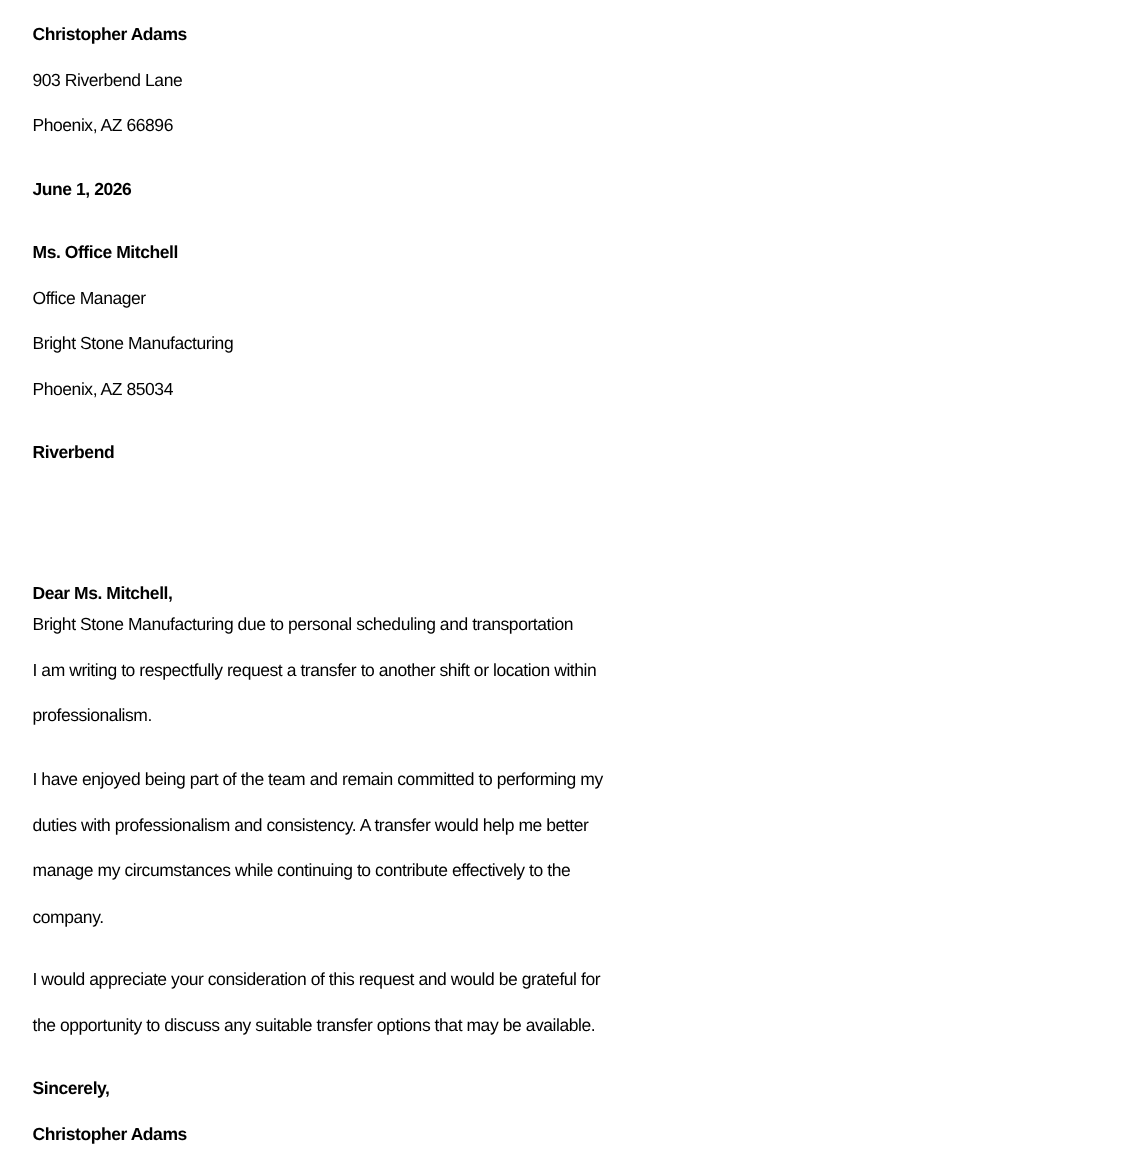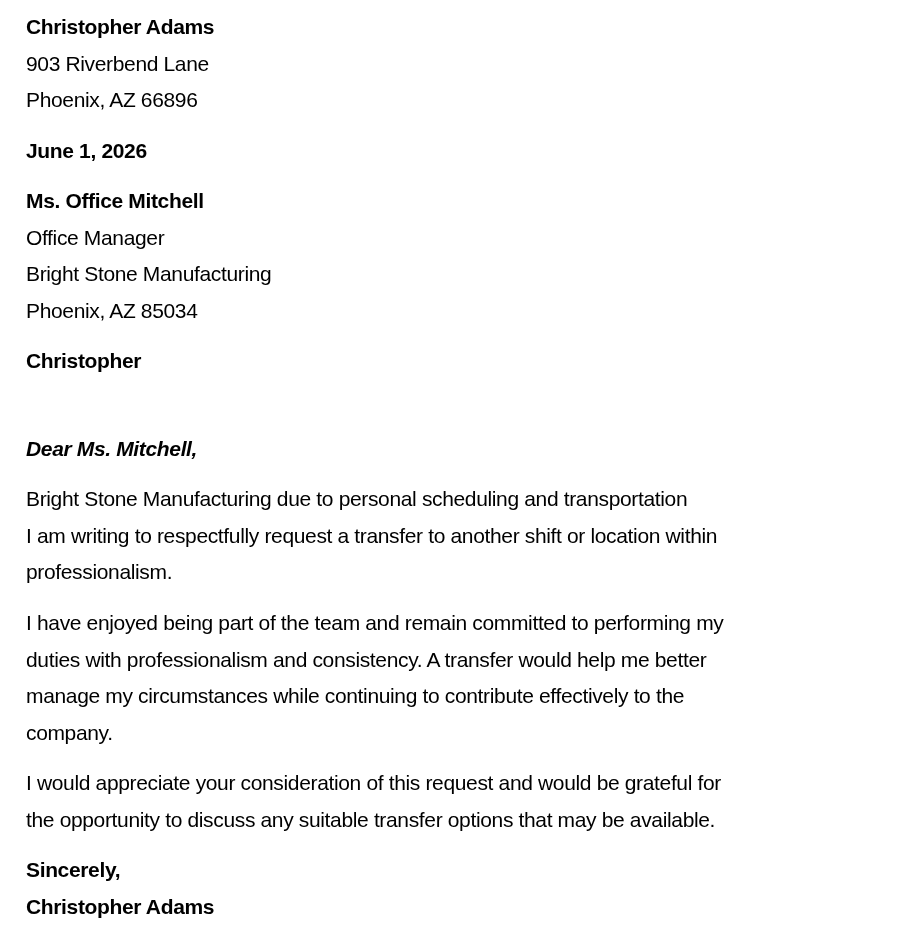--- a/index.html
+++ b/index.html
@@ -5,21 +5,21 @@
     html, body { margin: 0; padding: 0; background: #ffffff; }
     body {
       width: 900px; height: 936px; overflow: hidden;
       font-family: "Liberation Sans", "DejaVu Sans", sans-serif;
       color: #000000;
     }
     .page { position: relative; padding: 0 0 0 26px; }
     .block { position: absolute; left: 26px; }
     .line {
       display: block;
-      font-size: 21px;
+      font-size: 14px;
       line-height: 36.5px;
       white-space: nowrap;
       letter-spacing: -0.35px;
     }
     .bold { font-weight: bold; }
   </style>
 </head>
 <body>
 
 <div class="page">
@@ -35,24 +35,24 @@
   </div>
 
   <div class="block" style="top:183px;">
     <span class="line bold">Ms. Office Mitchell</span>
     <span class="line">Office Manager</span>
     <span class="line">Bright Stone Manufacturing</span>
     <span class="line">Phoenix, AZ 85034</span>
   </div>
 
   <div class="block" style="top:343px;">
-    <span class="line bold">Christopher</span>
+    <span class="line bold">Riverbend</span>
   </div>
 
-  <div class="block" style="top:431px;font-style:italic;">
+  <div class="block" style="top:456px;">
     <span class="line bold">Dear Ms. Mitchell,</span>
   </div>
 
   <div class="block" style="top:481px;">
     <span class="line">Bright Stone Manufacturing due to personal scheduling and transportation</span>
     <span class="line">I am writing to respectfully request a transfer to another shift or location within</span>
     <span class="line">professionalism.</span>
   </div>
 
   <div class="block" style="top:605px;">

